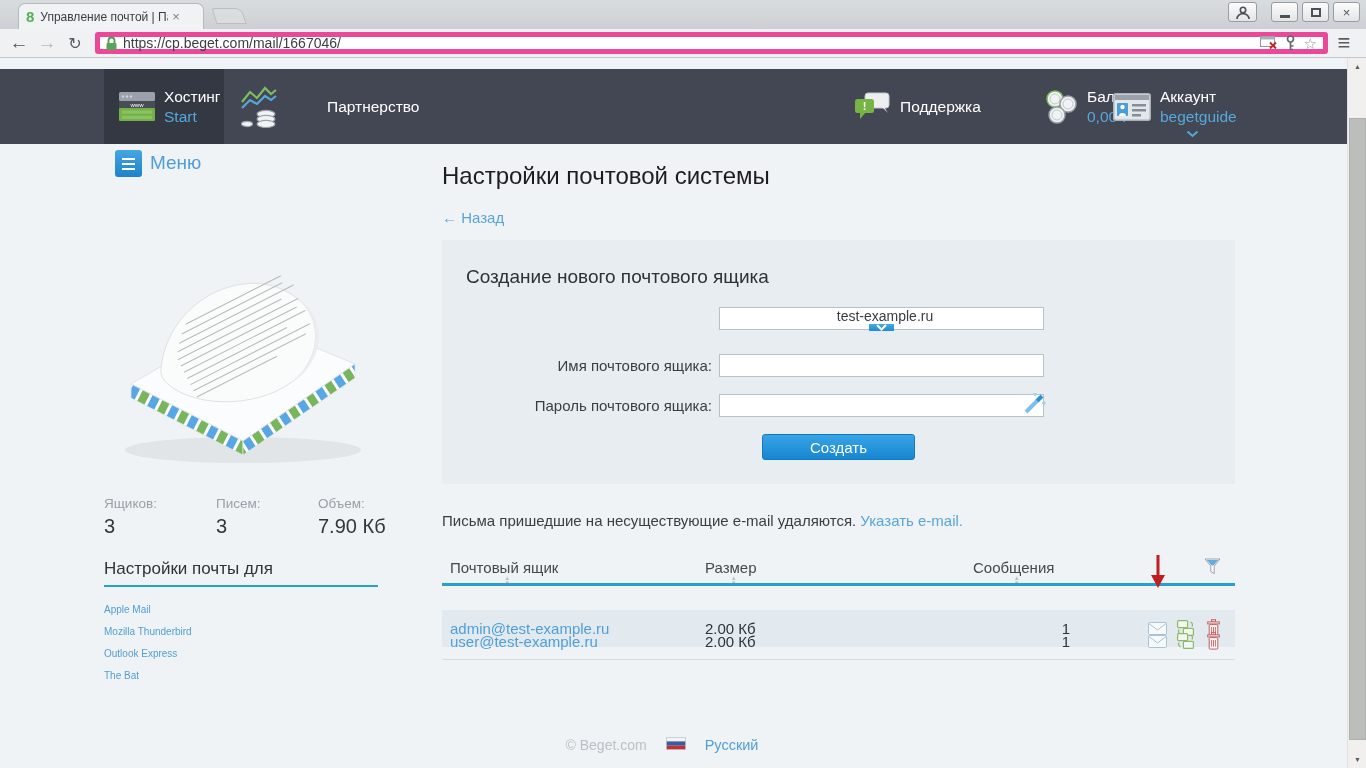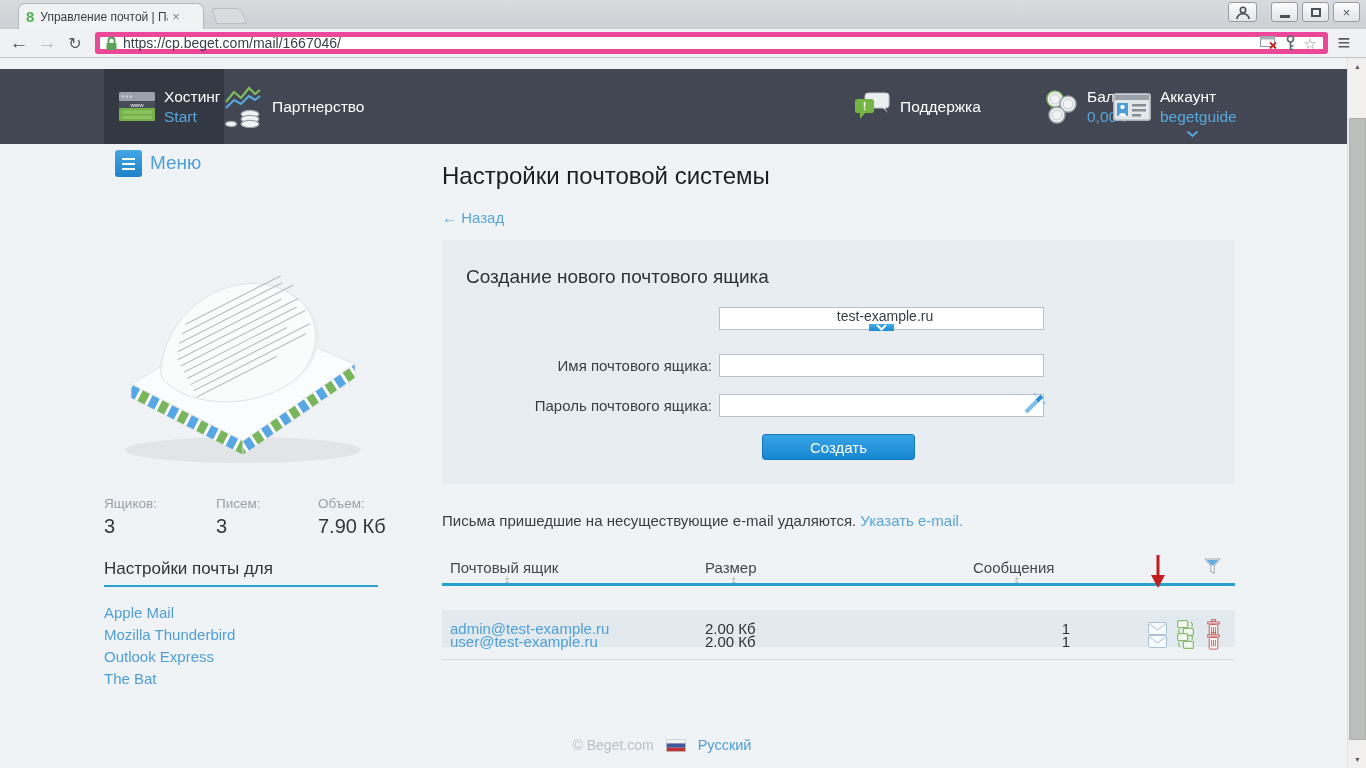--- a/index.html
+++ b/index.html
@@ -58,21 +58,21 @@
   .menu-btn { position:absolute; left:115px; top:92px; width:27px; height:27px; border-radius:3px;
               background:linear-gradient(#45a6e4,#1d82c8); display:flex; flex-direction:column;
               align-items:center; justify-content:center; gap:3px; }
   .menu-btn i { display:block; width:13px; height:2px; background:#fff; }
   .menu-label { position:absolute; left:150px; top:94px; font-size:19px; color:#4f9fd6; }
   .illu { position:absolute; left:103px; top:168px; }
   .stat-label { position:absolute; font-size:13.5px; color:#99a1a8; top:438px; }
   .stat-value { position:absolute; font-size:20px; color:#33373c; top:457px; }
   .side-heading { position:absolute; left:104px; top:501px; font-size:17px; color:#2f3338; }
   .side-underline { position:absolute; left:104px; top:527px; width:274px; height:2px; background:#2b9fcc; }
-  .side-link { position:absolute; left:104px; font-size:15px; color:#4f9fd6; text-decoration:none; display:block; }
+  .side-link { position:absolute; left:104px; font-size:10px; color:#4f9fd6; text-decoration:none; display:block; }
 
   
   .page-title { position:absolute; left:442px; top:104px; font-size:24px; color:#1d1d1f; }
   .back-link { position:absolute; left:442px; top:151px; font-size:15px; color:#58a5d8; text-decoration:none; }
 
   .panel { position:absolute; left:442px; top:182px; width:793px; height:244px; background:#e8edf1; }
   .panel-heading { position:absolute; left:24px; top:26px; font-size:19px; color:#2e3237; }
   .f-label { position:absolute; left:0; width:270px; text-align:right; font-size:15px; color:#3a3e43; line-height:23px; }
   .f-input { position:absolute; left:277px; width:325px; height:23px; background:#fff;
              border:1px solid #b7c1c9; font-size:14px; color:#333; padding:0 6px;
@@ -102,21 +102,21 @@
   .cell-msg { position:absolute; left:612px; top:10px; width:16px; text-align:right; font-size:15px; color:#2e3338; }
   .ic { position:absolute; top:12px; }
   .ic-mail { left:706px; }
   .ic-copy { left:735px; top:10px; }
   .ic-trash { left:765px; top:9px; }
   .red-arrow { position:absolute; left:1151px; top:497px; z-index:5; }
   .filter { position:absolute; left:1204px; top:500px; }
 
   
   .footer { position:absolute; left:442px; top:679px; width:440px; display:flex;
-            align-items:center; justify-content:center; gap:12px; }
+            justify-content:center; gap:19px; }
   .copyright { font-size:14px; color:#b9c0c7; }
   .lang { font-size:14.5px; color:#4f9fd6; text-decoration:none; }
 
   
   .scrollbar { position:absolute; right:0; top:0; width:19px; height:710px; background:#f1f0ee;
                border-left:1px solid #e2e1df; }
   .sb-btn { position:absolute; left:0; width:19px; height:17px; display:flex; align-items:center;
             justify-content:center; font-size:7px; color:#5a5a5a; }
   .sb-up { top:0; } .sb-down { bottom:0; }
   .sb-thumb { position:absolute; left:1px; top:60px; bottom:28px; width:17px; background:#bbbeba;
@@ -193,21 +193,21 @@
           <rect x="1" y="17" width="36" height="13" rx="1" fill="#74b148"></rect>
           <rect x="4" y="19.5" width="30" height="3.2" fill="#8cc162"></rect>
           <rect x="4" y="24.8" width="30" height="3.2" fill="#8cc162"></rect>
         </svg>
         <div style="margin-left:8px;">
           <div class="nav-label">Хостинг</div>
           <div class="nav-sub">Start</div>
         </div>
       </div>
 
-      <div class="nav-tile" style="left:224px;">
+      <div class="nav-tile" style="left:240px;gap:39px;">
         <svg width="38" height="42" viewBox="0 0 38 42">
           <polyline points="2,16 10,6 17,12 25,2 31,8 36,4" fill="none" stroke="#7fbb5f" stroke-width="2.2"></polyline>
           <polyline points="2,22 10,14 17,18 25,10 31,14 36,10" fill="none" stroke="#58a7dc" stroke-width="2.2"></polyline>
           <ellipse cx="26" cy="28" rx="9" ry="3.6" fill="#f2f3f5" stroke="#9aa1a9" stroke-width="1.1"></ellipse>
           <ellipse cx="26" cy="33" rx="9" ry="3.6" fill="#f2f3f5" stroke="#9aa1a9" stroke-width="1.1"></ellipse>
           <ellipse cx="26" cy="38" rx="9" ry="3.6" fill="#f2f3f5" stroke="#9aa1a9" stroke-width="1.1"></ellipse>
           <ellipse cx="7" cy="38" rx="5.5" ry="2.6" fill="#f2f3f5" stroke="#9aa1a9" stroke-width="1.1"></ellipse>
         </svg>
         <div class="nav-label" style="margin-left:10px;">Партнерство</div>
       </div>

